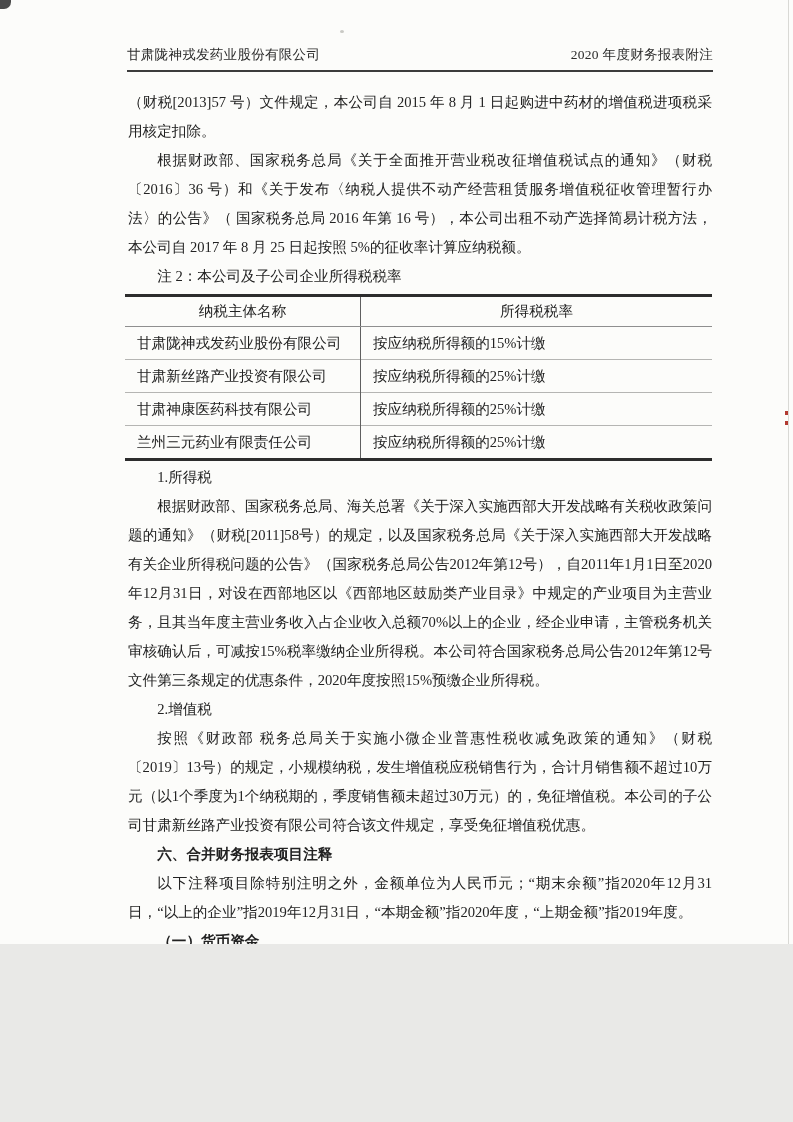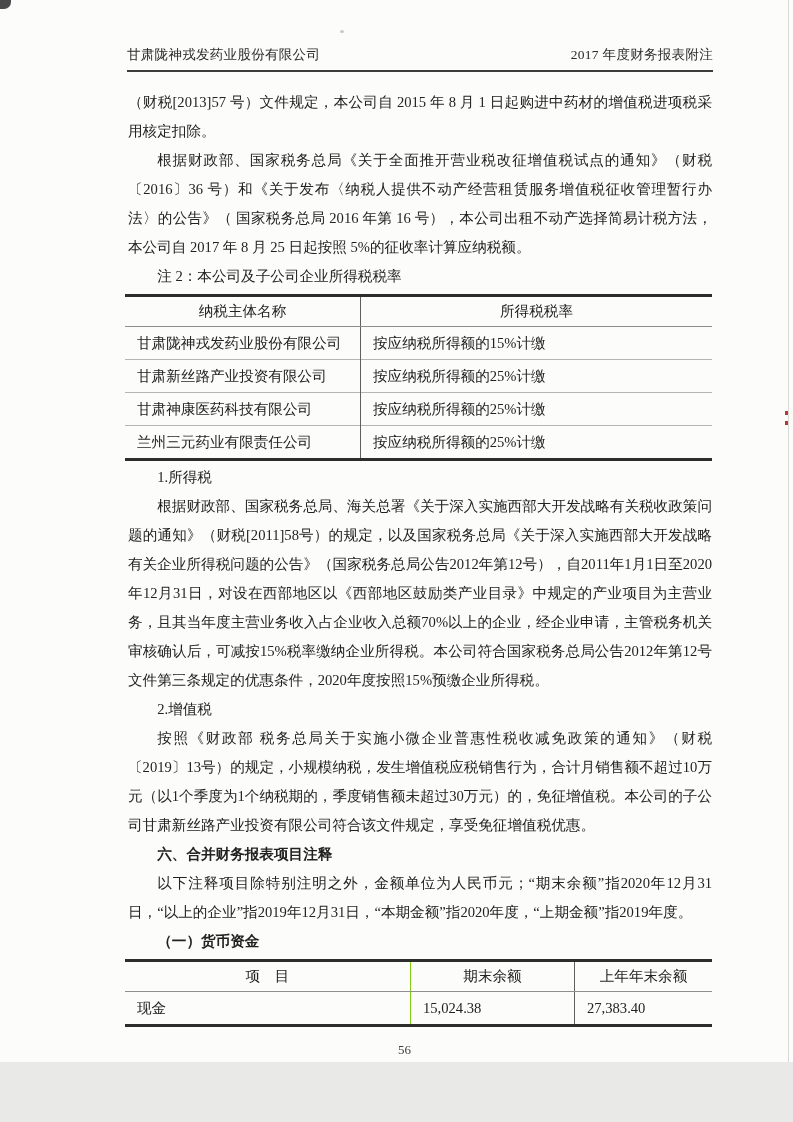--- a/index.html
+++ b/index.html
@@ -3,21 +3,21 @@
 <meta charset="utf-8">
 <style>
   html,body{margin:0;padding:0;}
   body{
     width:793px;height:1122px;
     background:#e9e9e7;
     font-family:"Liberation Serif","DejaVu Serif",serif;
   }
   .page{
     position:relative;
-    width:793px;height:1062px;
+    width:793px;height:944px;
     background:#fcfcfa;
     color:#232323;
     overflow:hidden;
   }
   
   .corner-mark{
     position:absolute;left:0;top:0;width:11px;height:9px;
     background:#2a2a2a;border-bottom-right-radius:7px;opacity:.85;
   }
   .edge-line{
@@ -91,21 +91,21 @@
 <div class="page">
 
   <div class="corner-mark"></div>
   <div class="edge-line"></div>
   <div class="speck"></div>
   <div class="red-dot r1"></div>
   <div class="red-dot r2"></div>
 
   <div class="page-header">
     <span>甘肃陇神戎发药业股份有限公司</span>
-    <span>2017 年度财务报表附注</span>
+    <span>2020 年度财务报表附注</span>
   </div>
 
   <div class="content">
 
     <p>（财税[2013]57 号）文件规定，本公司自 2015 年 8 月 1 日起购进中药材的增值税进项税采用核定扣除。</p>
 
     <p class="indent">根据财政部、国家税务总局《关于全面推开营业税改征增值税试点的通知》（财税〔2016〕36 号）和《关于发布〈纳税人提供不动产经营租赁服务增值税征收管理暂行办法〉的公告》（ 国家税务总局 2016 年第 16 号），本公司出租不动产选择简易计税方法，本公司自 2017 年 8 月 25 日起按照 5%的征收率计算应纳税额。</p>
 
     <p class="indent">注 2：本公司及子公司企业所得税税率</p>
 

